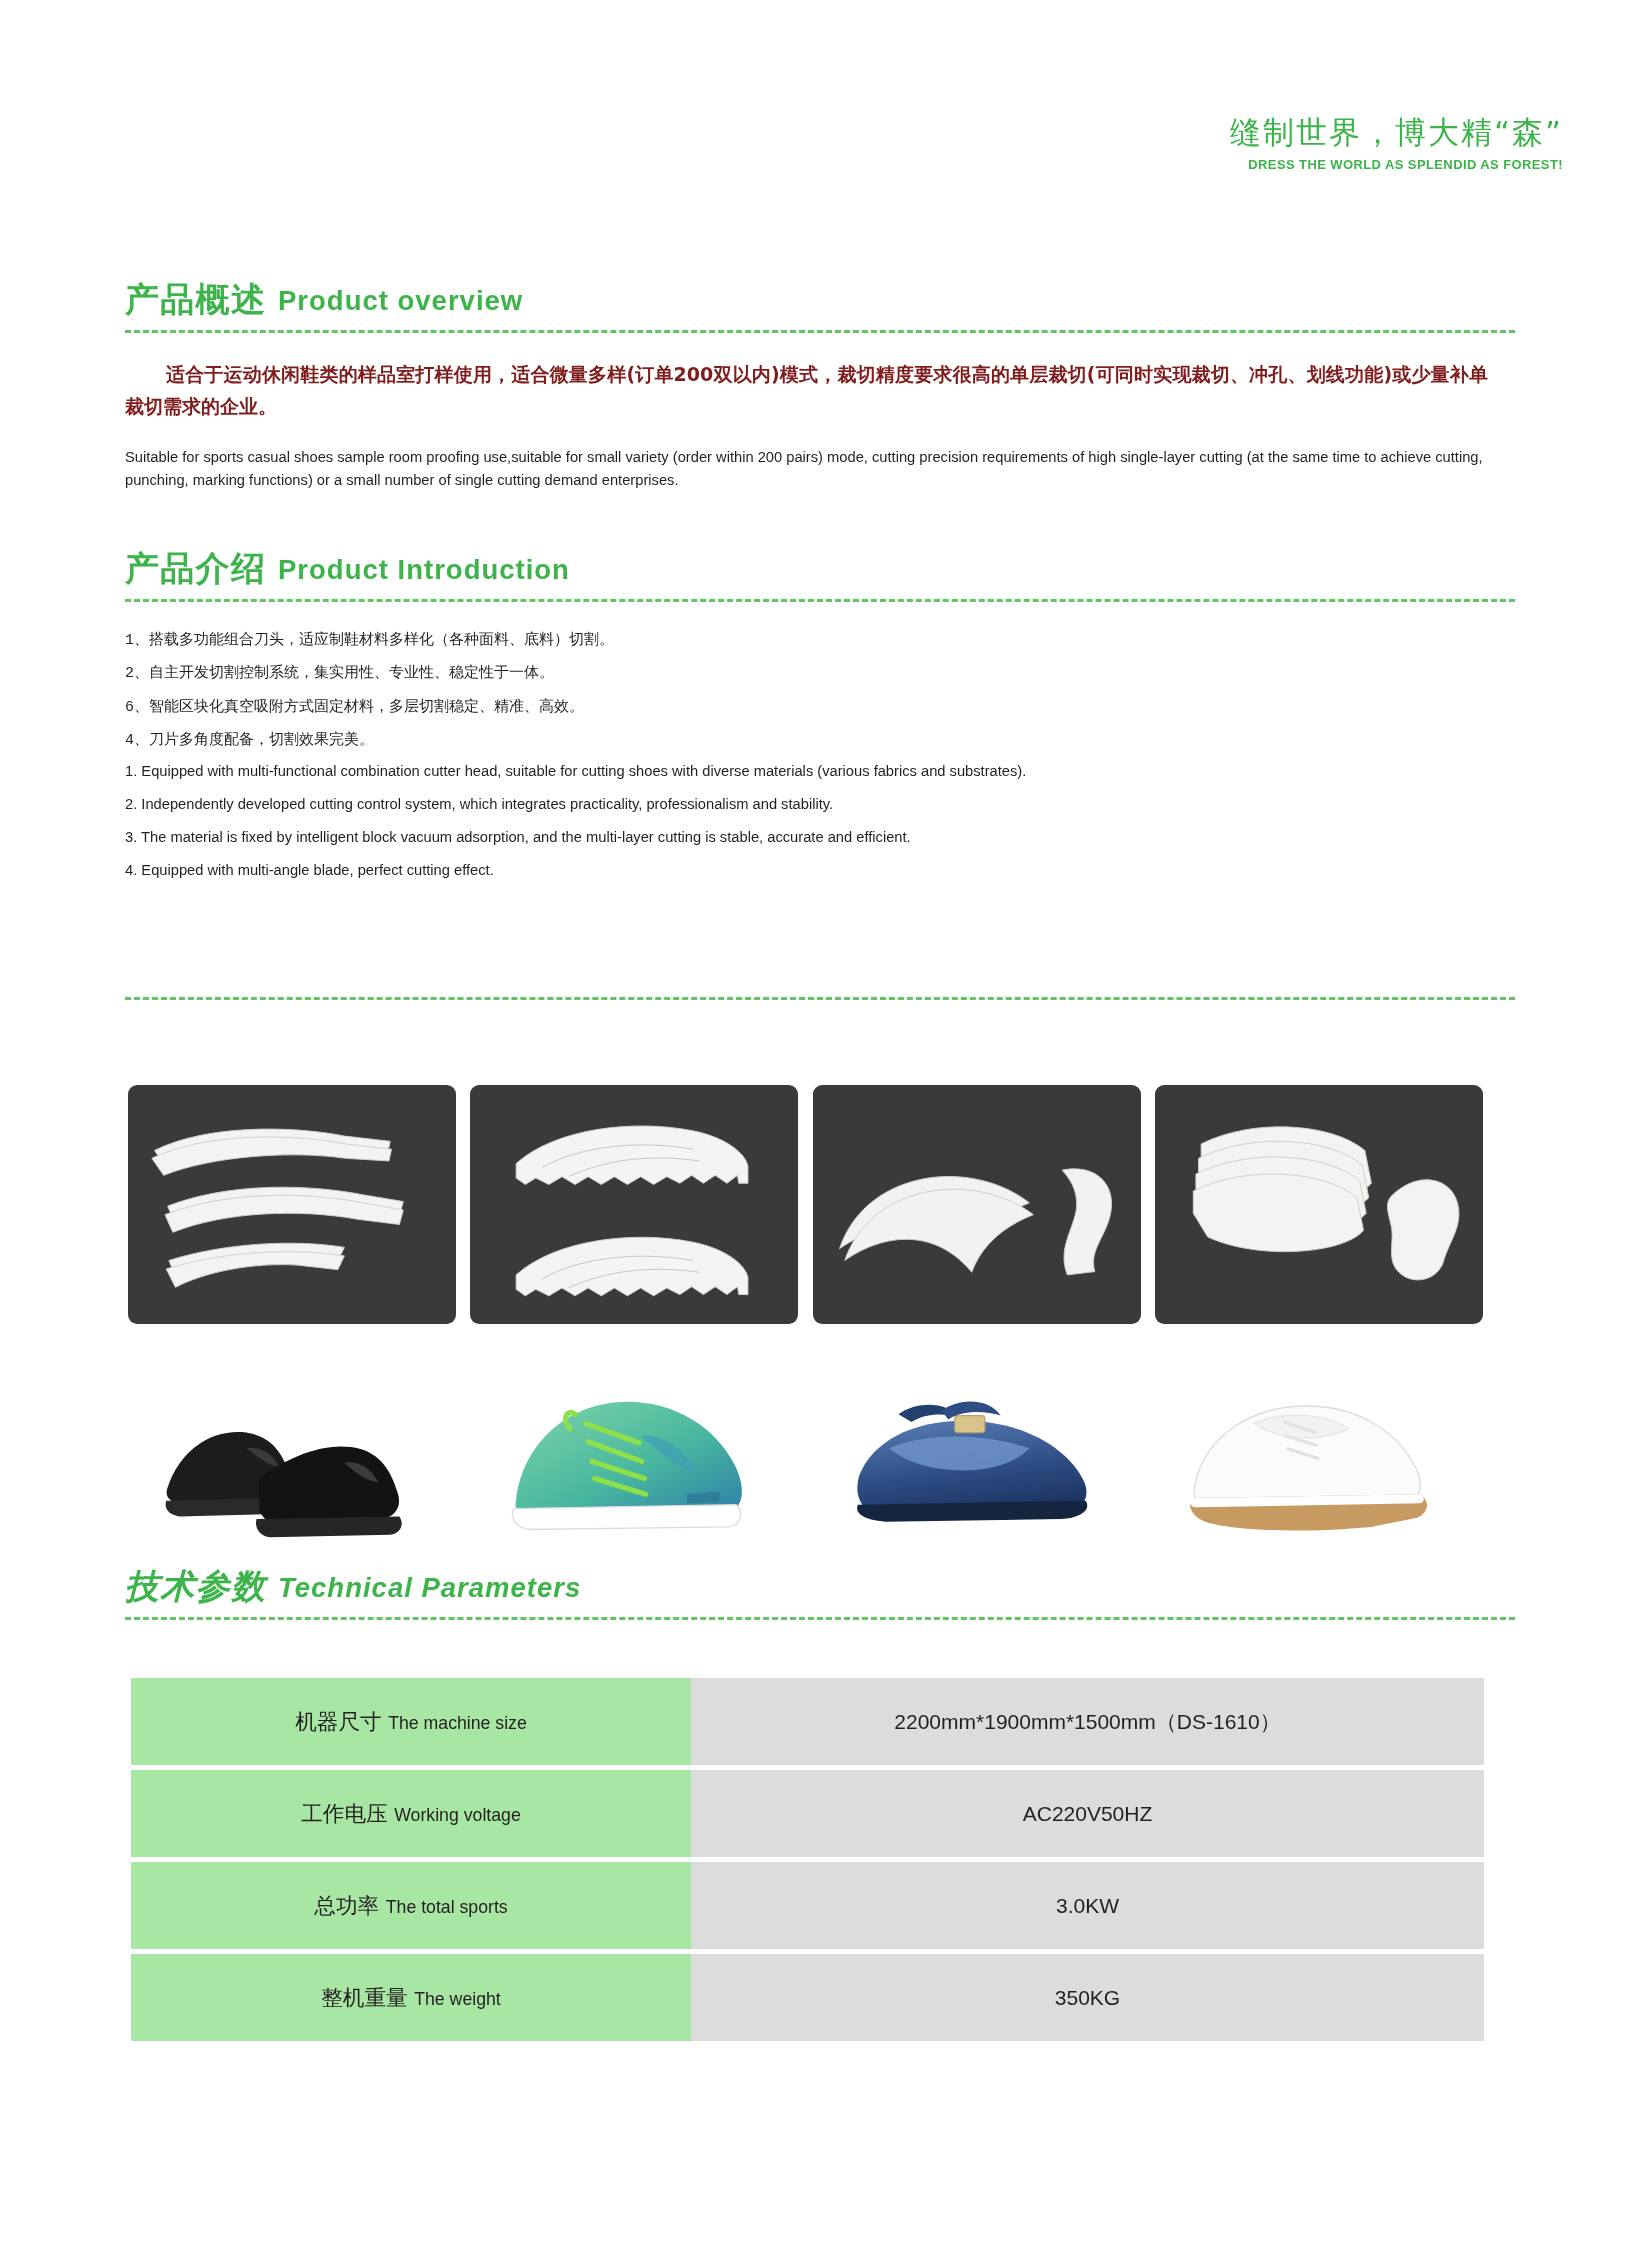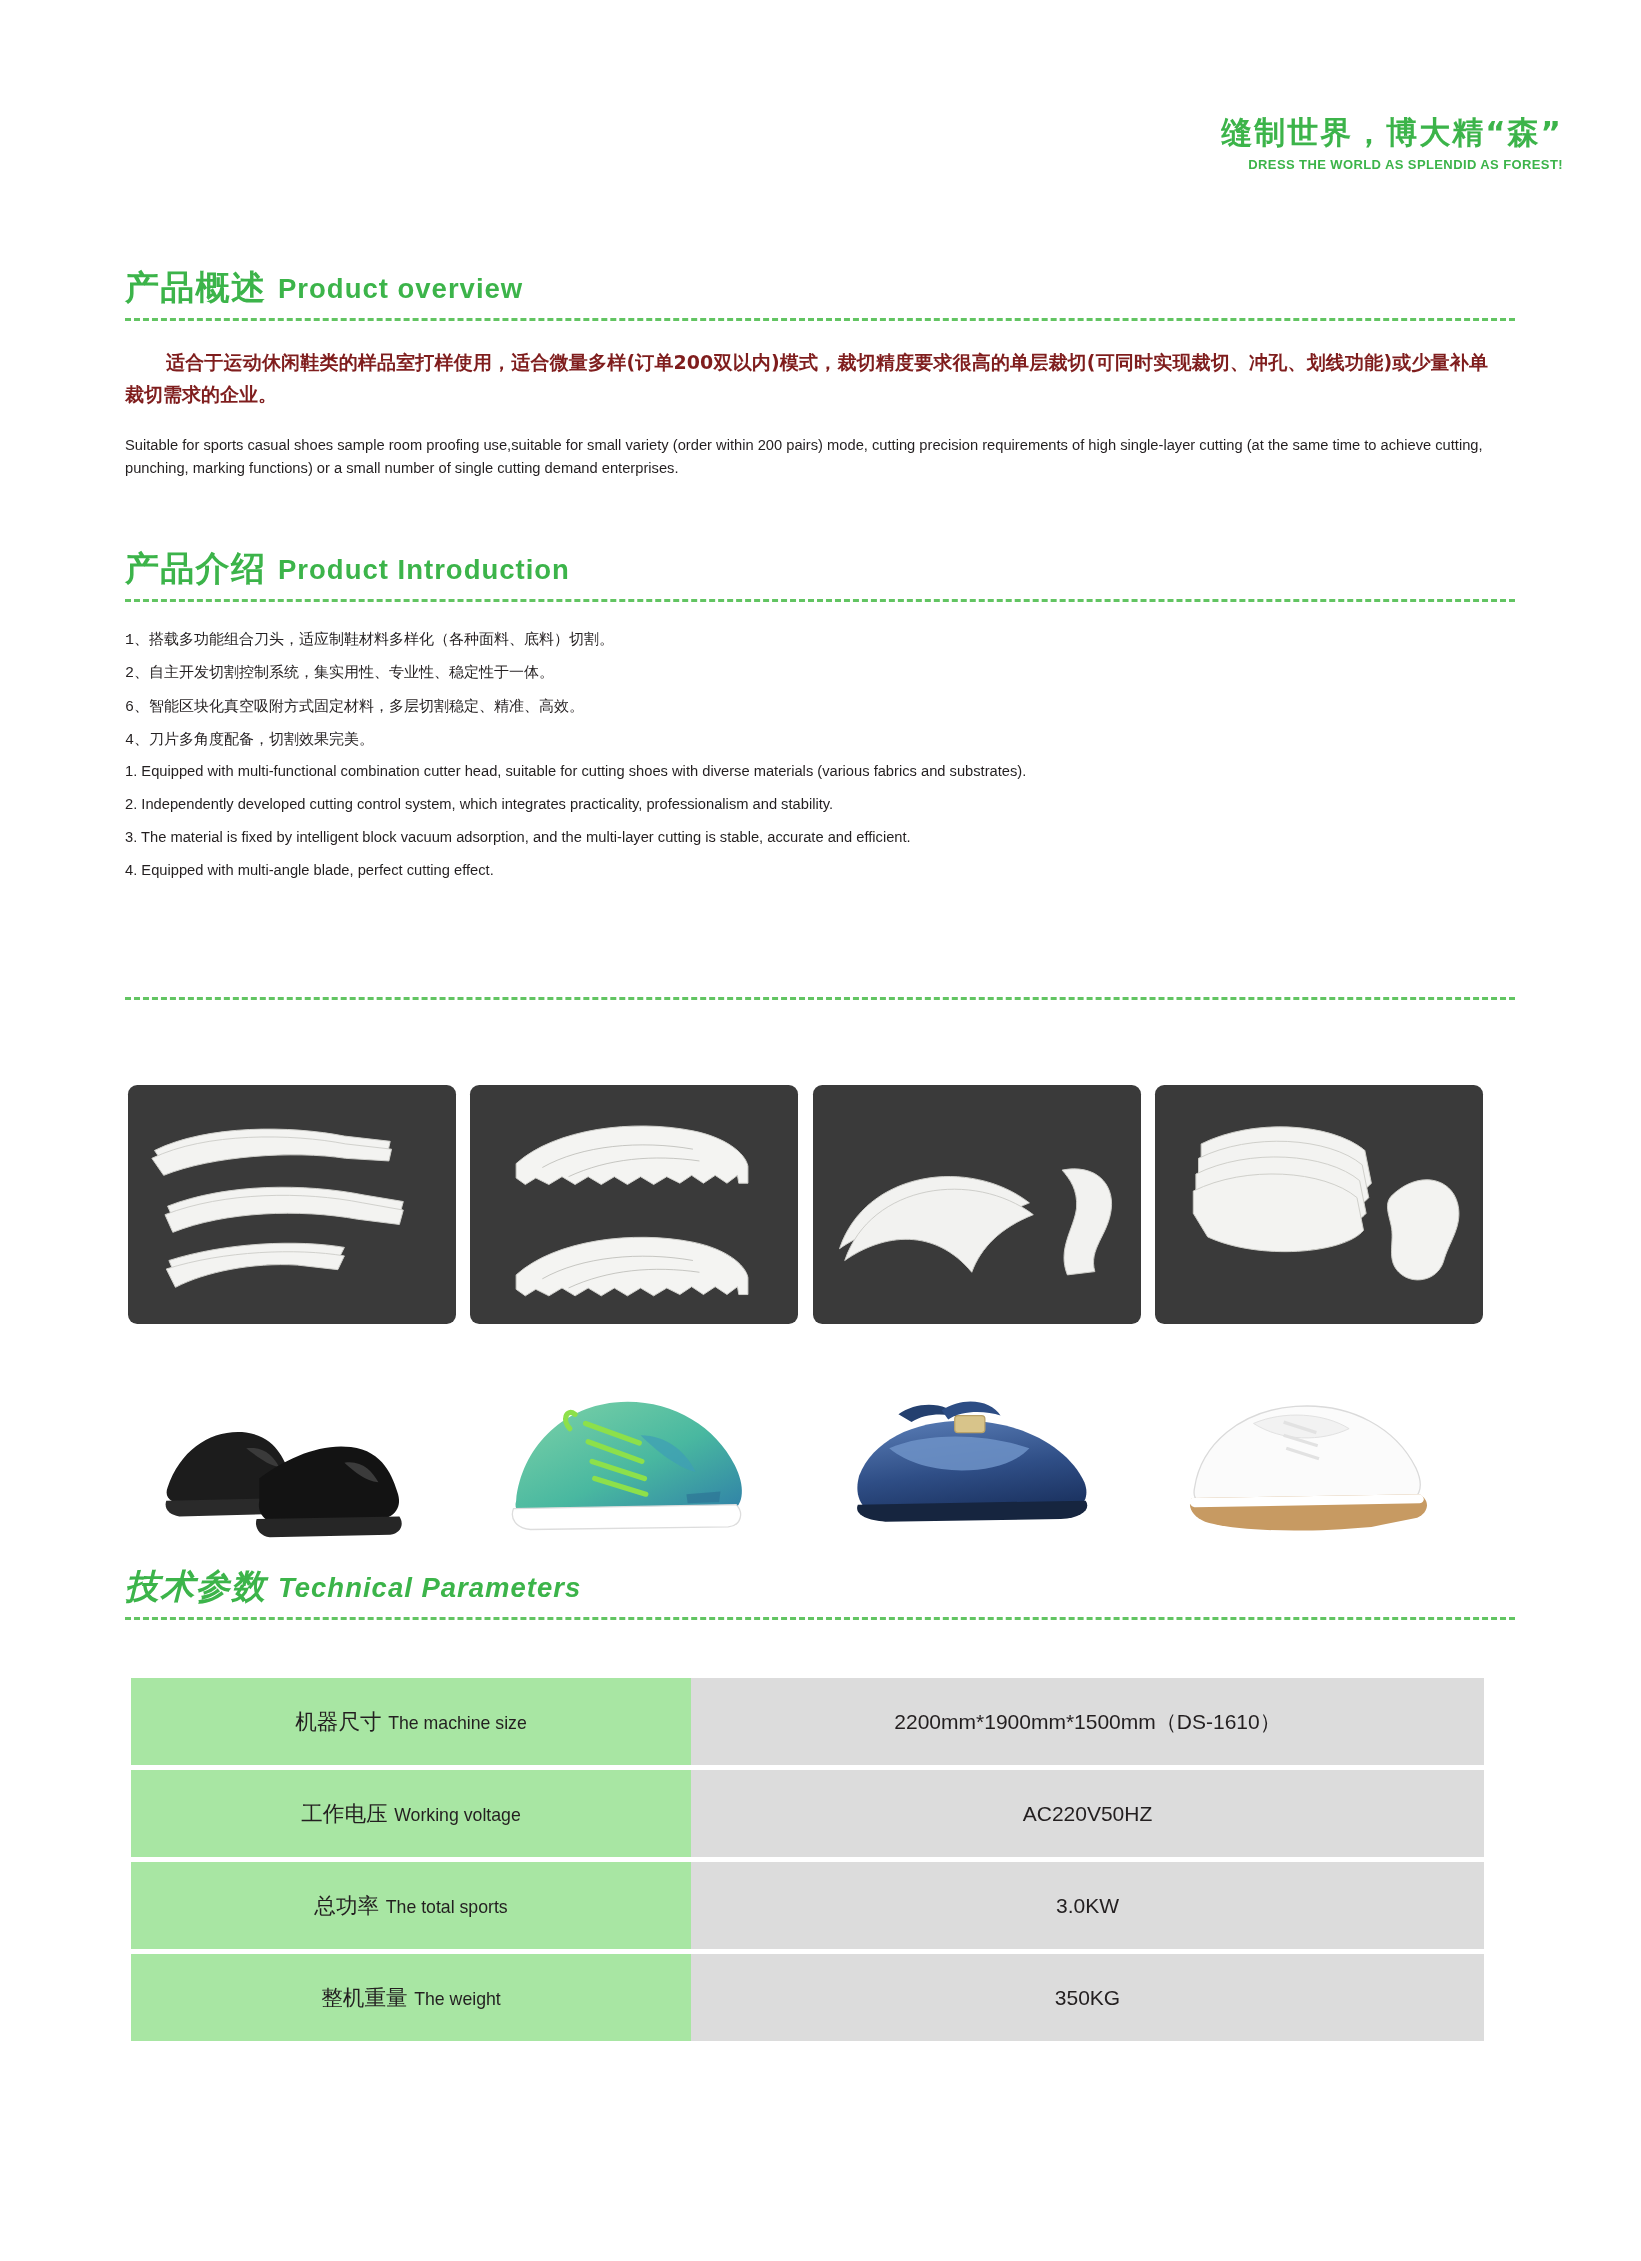--- a/index.html
+++ b/index.html
@@ -17,21 +17,21 @@
   
   .slogan-wrap {
     position: absolute;
     top: 115px;
     right: 79px;
     text-align: right;
   }
   .slogan-cn {
     font-family: "DejaVu Sans", sans-serif;
     font-size: 31px;
-    font-weight: bold;
+    font-weight: normal;
     color: #3cb44a;
     letter-spacing: 2px;
     line-height: 1.1;
   }
   .slogan-en {
     margin-top: 7.9px;
     font-size: 13px;
     font-weight: bold;
     color: #3cb44a;
     letter-spacing: 0.4px;
@@ -149,21 +149,21 @@
   }
 </style>
 </head>
 <body>
 
 <div class="slogan-wrap">
   <div class="slogan-cn">缝制世界，博大精“森”</div>
   <div class="slogan-en">DRESS THE WORLD AS SPLENDID AS FOREST!</div>
 </div>
 
-<div class="section" style="top:270px;">
+<div class="section" style="top:282px;">
   <div class="sec-head">
     <span class="cn">产品概述</span>
     <span class="en">Product overview</span>
   </div>
   <div class="dashed"></div>
   <div class="cn-para indent" style="margin-top:26px;width:1363px;">适合于运动休闲鞋类的样品室打样使用，适合微量多样(订单200双以内)模式，裁切精度要求很高的单层裁切(可同时实现裁切、冲孔、划线功能)或少量补单裁切需求的企业。</div>
   <div class="en-para" style="margin-top:23.6px;width:1363px;">Suitable for sports casual shoes sample room proofing use,suitable for small variety (order within 200 pairs) mode, cutting precision requirements of high single-layer cutting (at the same time to achieve cutting, punching, marking functions) or a small number of single cutting demand enterprises.</div>
 </div>
 
 <div class="section" style="top:551px;">

